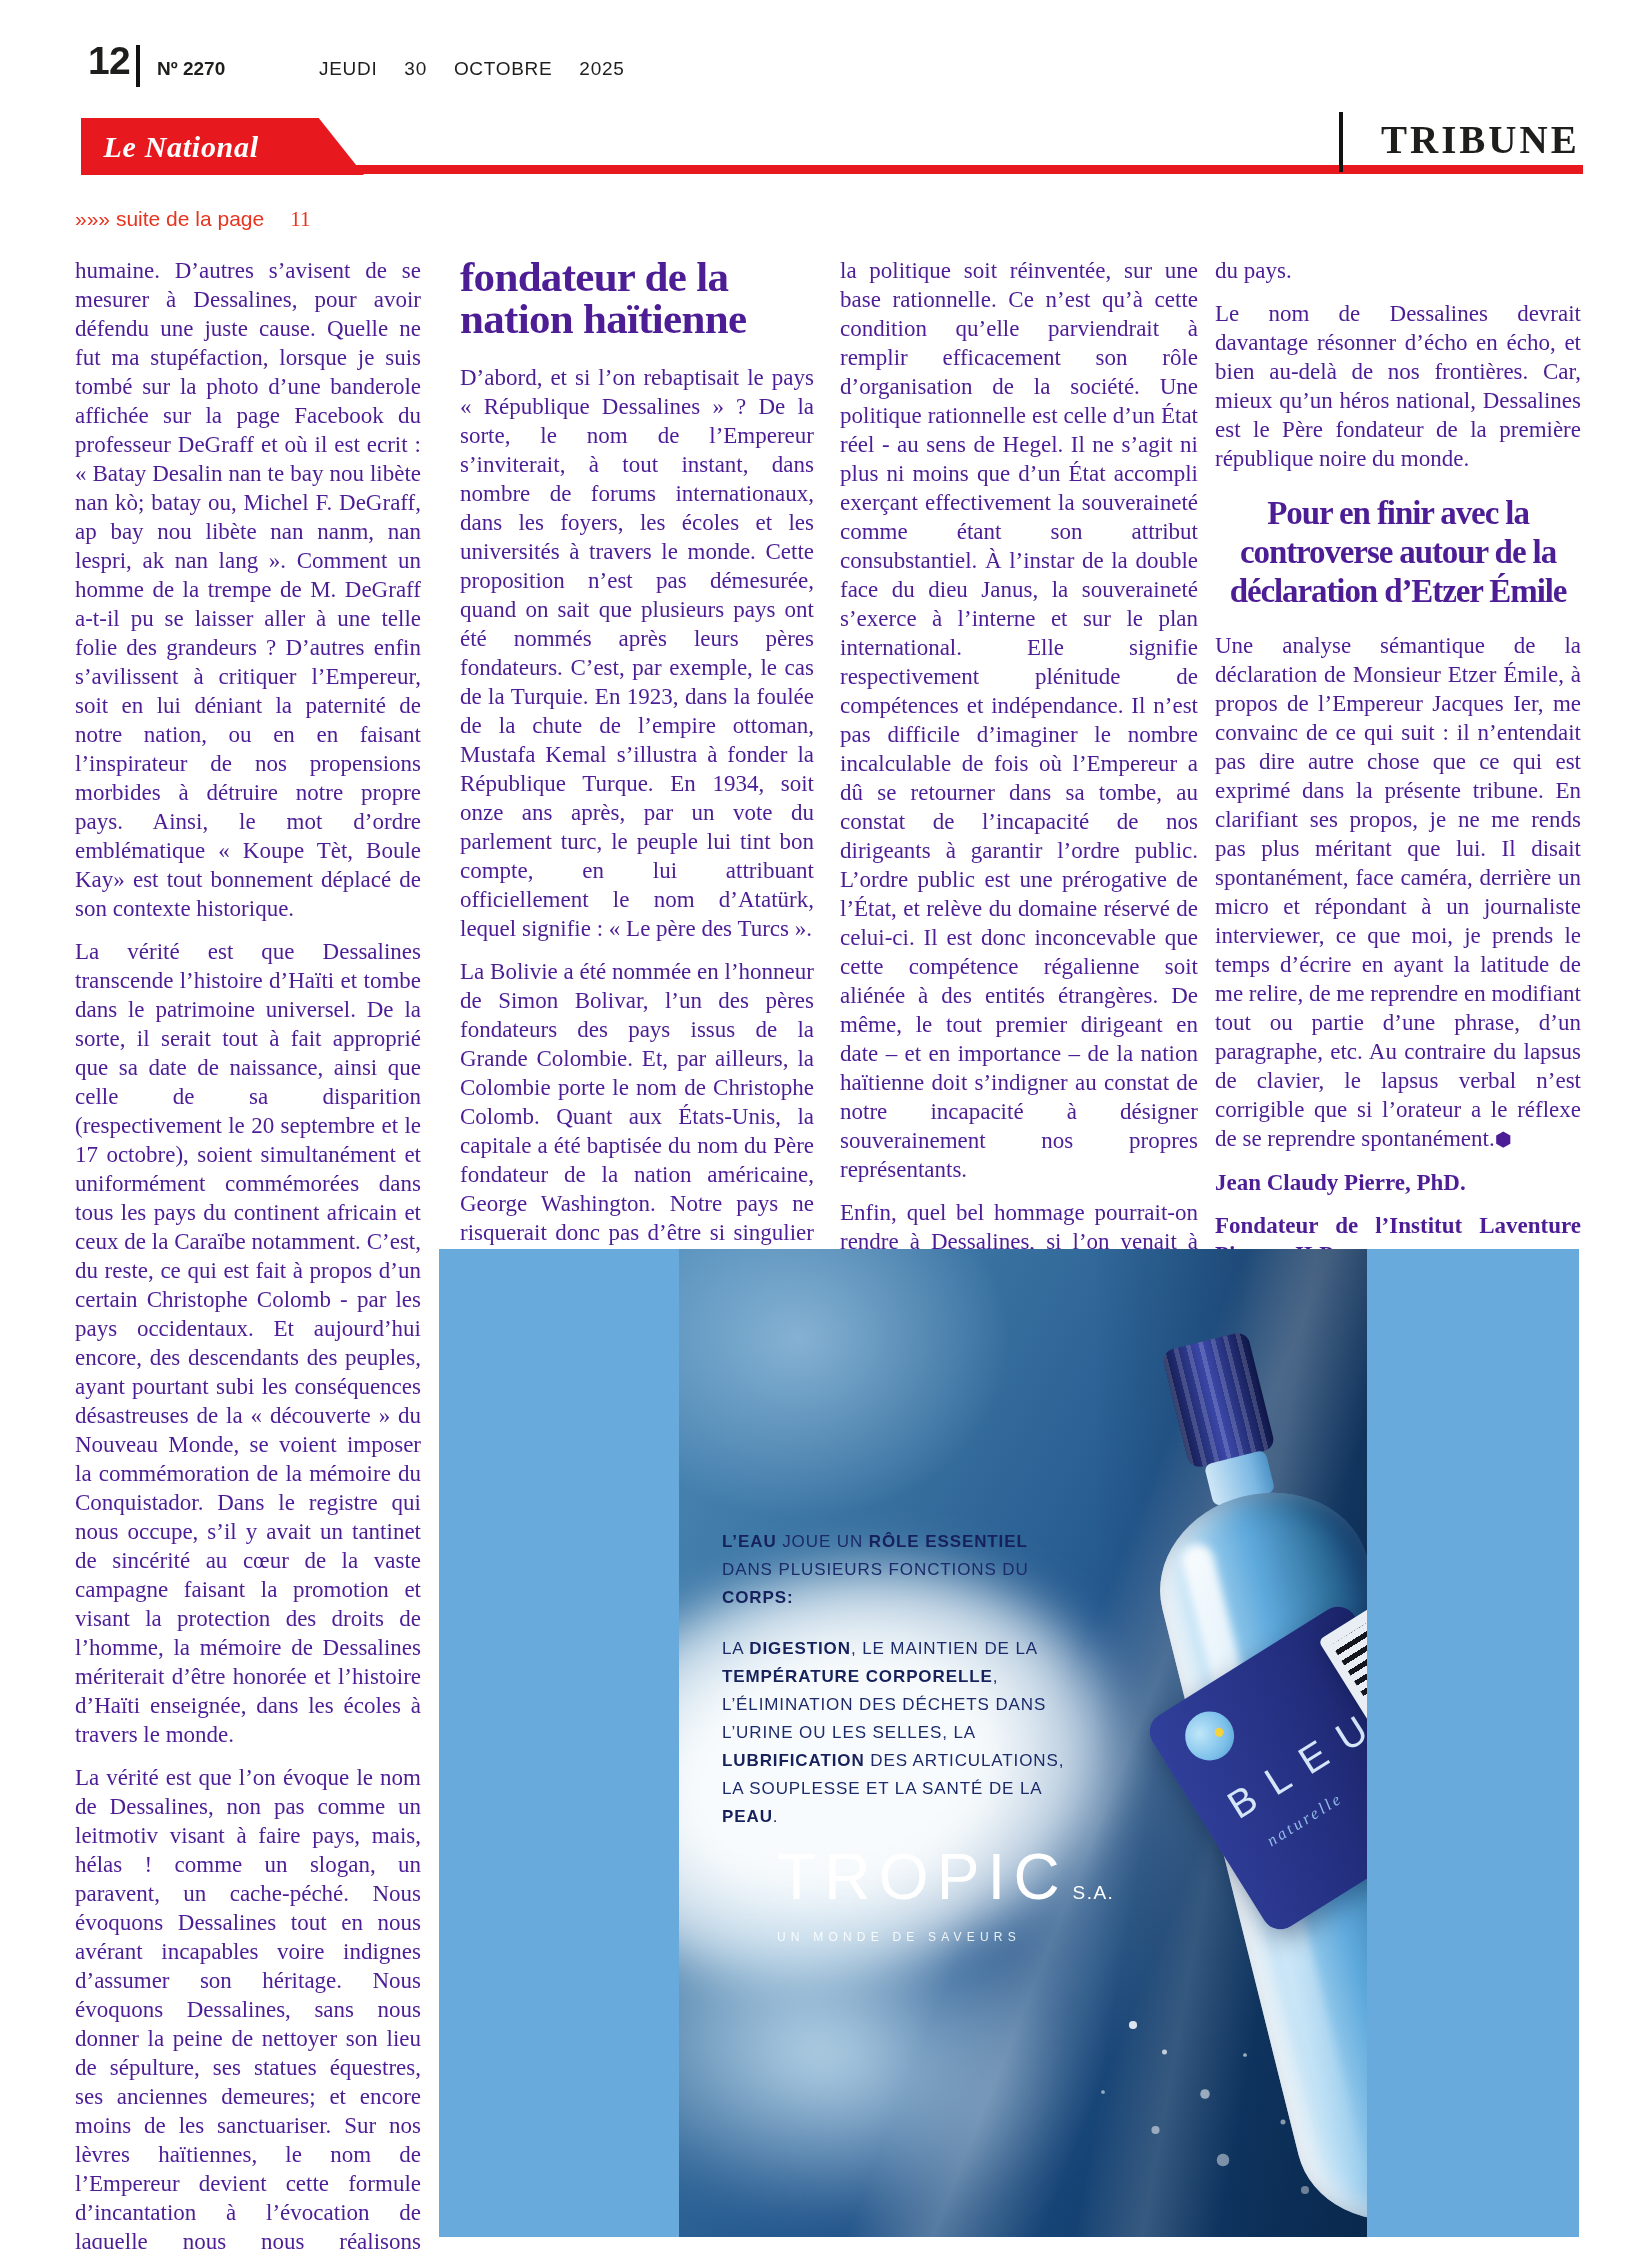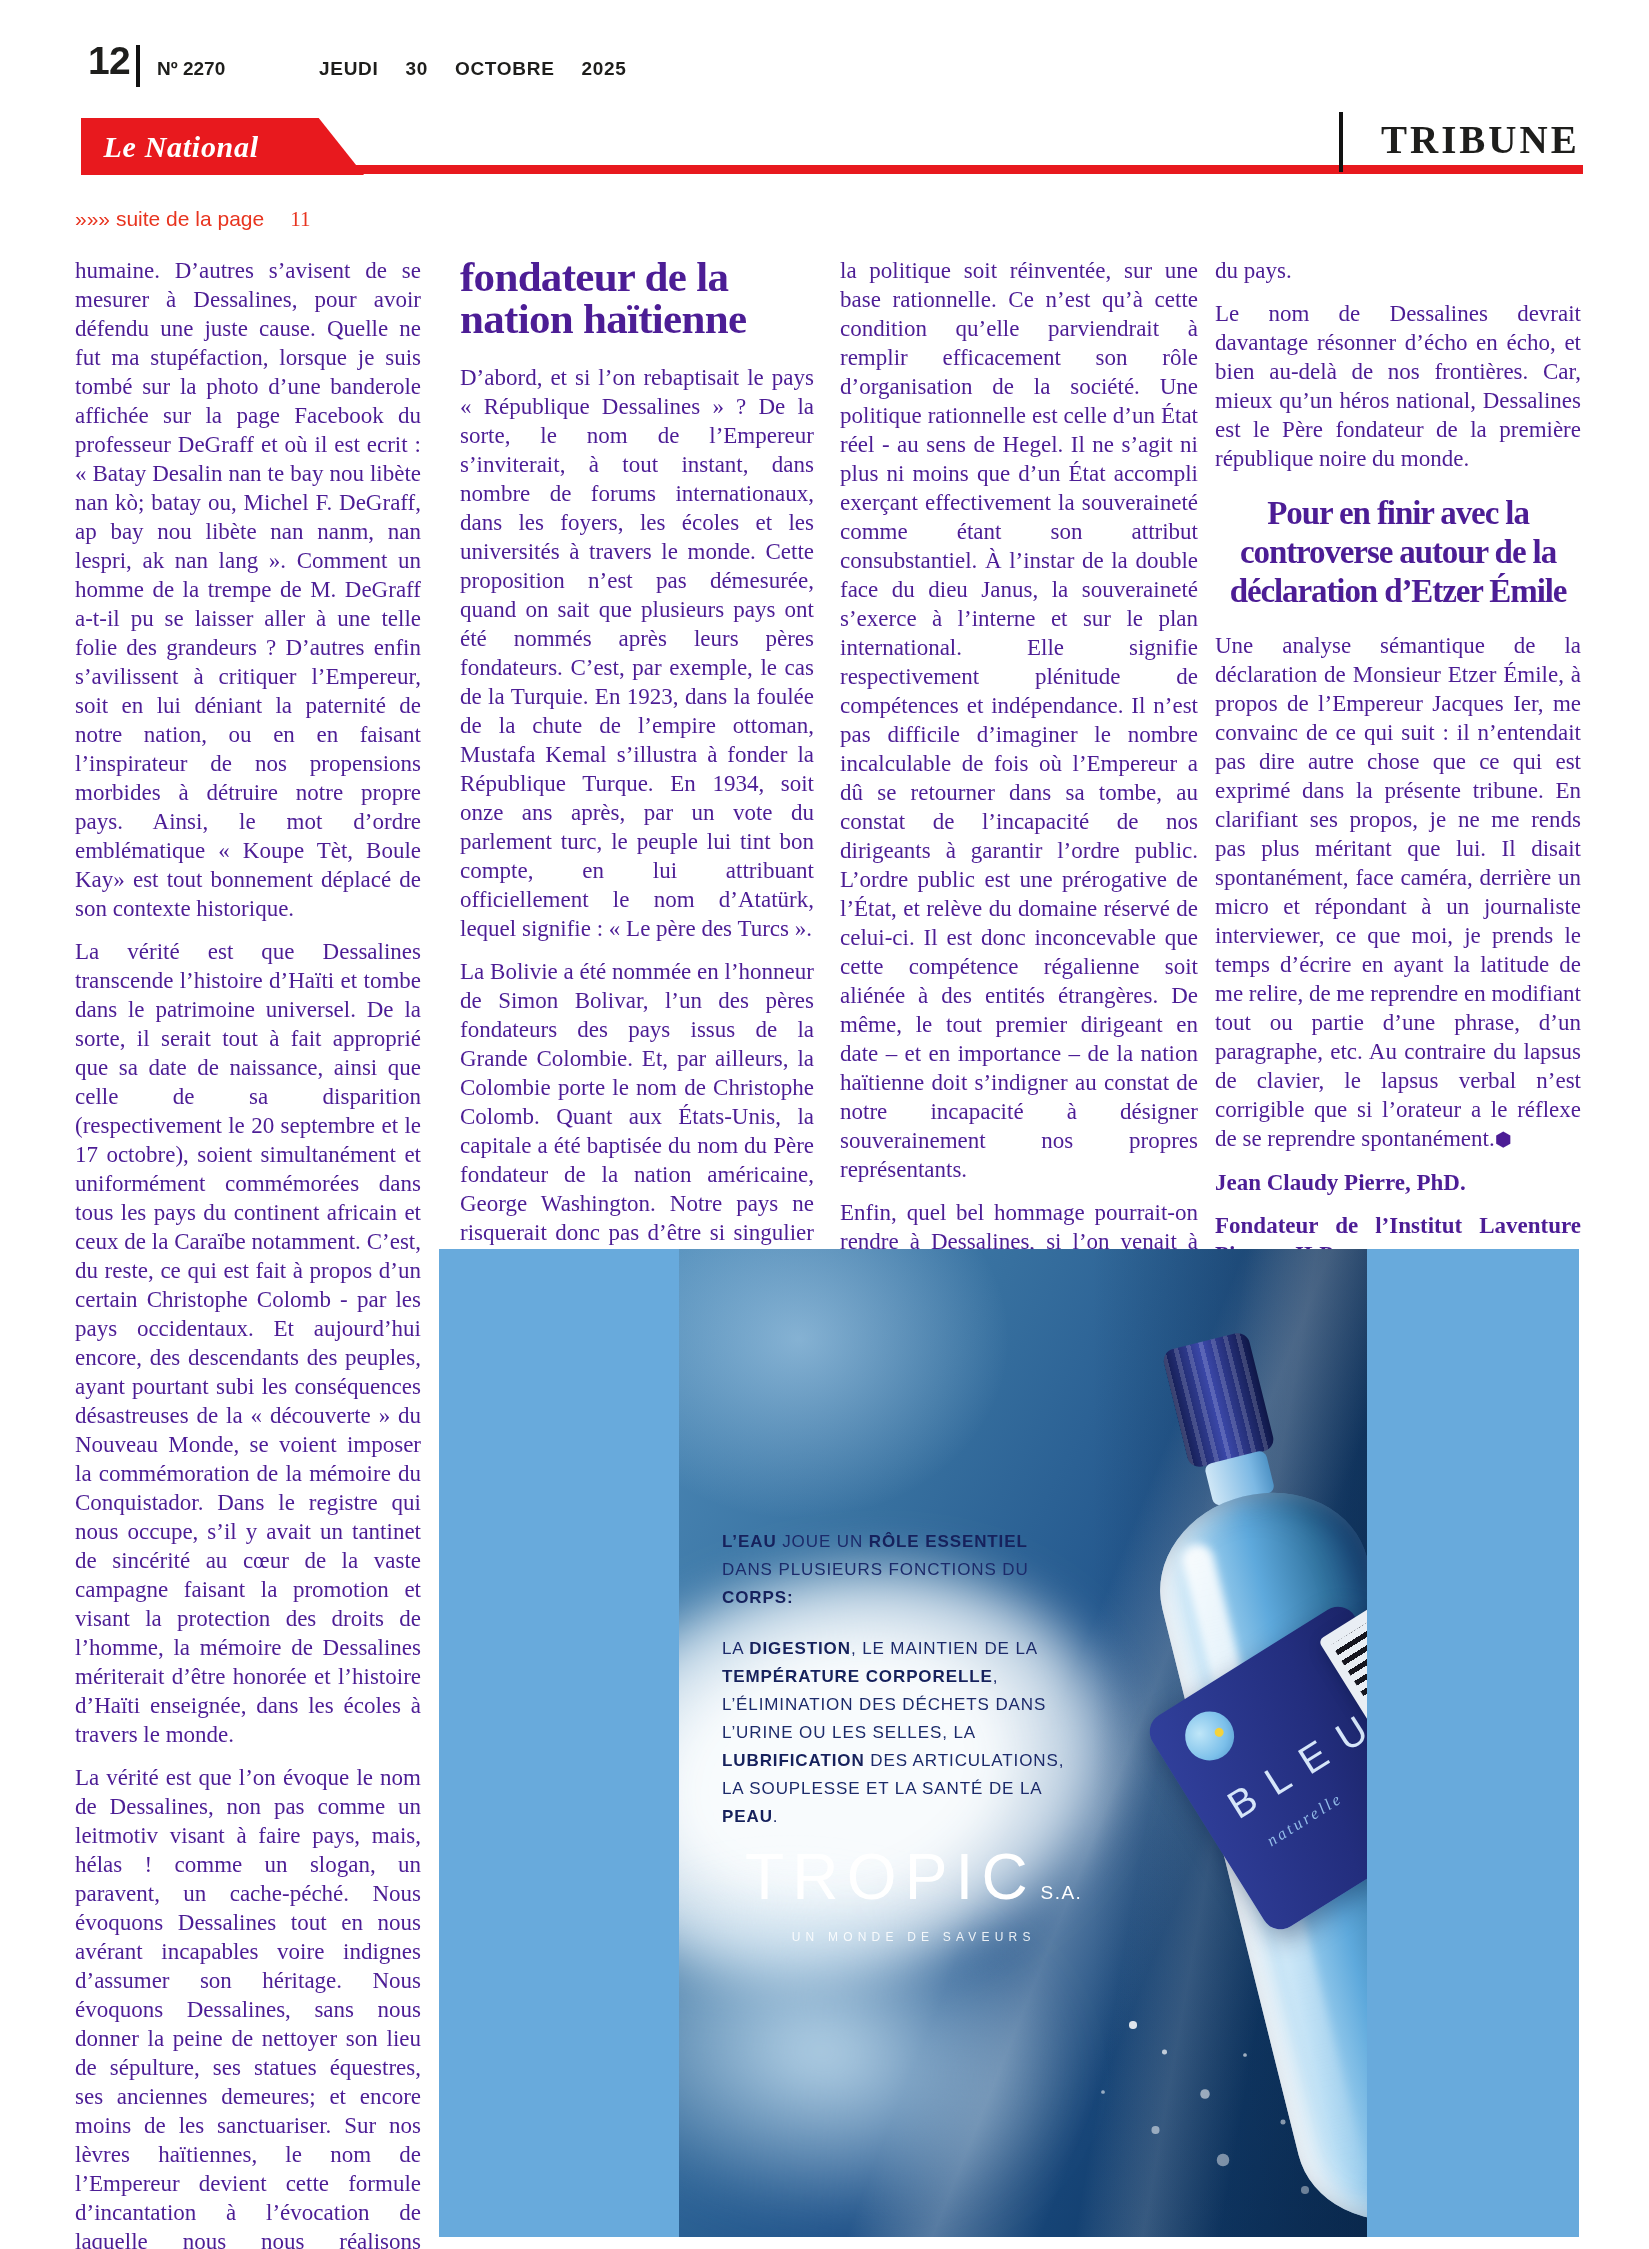--- a/index.html
+++ b/index.html
@@ -7,21 +7,21 @@
     width:1650px;height:2250px;position:relative;background:#ffffff;
     font-family:"Liberation Serif", serif;color:#1e1e1c;overflow:hidden;
   }
   
   .pagenum{position:absolute;left:88px;top:39px;font-family:"Liberation Sans",sans-serif;
     font-weight:700;font-size:39px;letter-spacing:-0.7px;}
   .pagenum-bar{position:absolute;left:136px;top:45px;width:3.7px;height:42px;background:#111;}
   .issue{position:absolute;left:157px;top:58px;font-family:"Liberation Sans",sans-serif;
     font-weight:700;font-size:19px;text-align:right;}
   .date{position:absolute;left:319px;top:58px;font-family:"Liberation Sans",sans-serif;
-    font-weight:700;font-size:19px;letter-spacing:0.7px;word-spacing:21px;}
+    font-weight:400;font-size:19px;letter-spacing:0.7px;word-spacing:21px;}
   .red-rule{position:absolute;left:112px;top:165px;width:1471px;height:9px;background:#e8191e;}
   .brand-tab{position:absolute;left:64px;top:118px;width:283px;height:57px;background:#e8191e;
     clip-path:polygon(0 0,84% 0,100% 100%,0 100%);display:flex;align-items:center;margin-left:17px;}
   .brand-tab span{color:#fff;font-family:"Liberation Serif",serif;font-weight:700;font-style:italic;
     font-size:30px;padding-left:22.5px;letter-spacing:0.7px;}
   .tribune-divider{position:absolute;left:1339px;top:112px;width:3.7px;height:60px;background:#111;}
   .tribune{position:absolute;left:1381px;top:117px;font-family:"Liberation Serif",serif;
     font-weight:700;font-size:39px;letter-spacing:3px;}
   .suite{position:absolute;left:75px;top:207px;color:#e8341f;font-family:"Liberation Sans",sans-serif;
     font-size:21px;display:flex;}
@@ -93,21 +93,21 @@
   .label-word{position:absolute;left:31.5px;top:96px;font-family:"Liberation Sans",sans-serif;
     font-size:39px;letter-spacing:18px;color:#d6e6f9;}
   .label-sub{position:absolute;left:45px;top:156px;font-style:italic;font-size:16.5px;
     letter-spacing:3px;color:#93bce8;}
   .barcode{position:absolute;left:222px;top:303px;width:66px;height:189px;border-radius:6px;
     transform:rotate(-18deg);background:#e9eef4;
     box-shadow:0 6px 15px rgba(0,18,56,.35);}
   .barcode i{position:absolute;left:9px;top:10.5px;right:9px;bottom:10.5px;display:block;
     background:repeating-linear-gradient(0deg,#15151e 0 5.2px,rgba(0,0,0,0) 5.2px 12px);}
   
-  .tropic{position:absolute;left:66px;top:591px;color:#fff;font-family:"Liberation Sans",sans-serif;text-align:center;}
+  .tropic{position:absolute;left:98px;top:591px;color:#fff;font-family:"Liberation Sans",sans-serif;}
   .tropic .word{font-size:64px;letter-spacing:8.2px;font-weight:400;}
   .tropic .sa{font-size:19px;letter-spacing:1.5px;vertical-align:baseline;margin-left:4.5px;}
   .tropic .tag{margin-top:16px;font-size:12px;letter-spacing:5.2px;color:rgba(255,255,255,.88);}
 </style>
 </head>
 <body>
 
 <div class="pagenum">12</div>
 <div class="pagenum-bar"></div>
 <div class="issue">Nº 2270</div>

